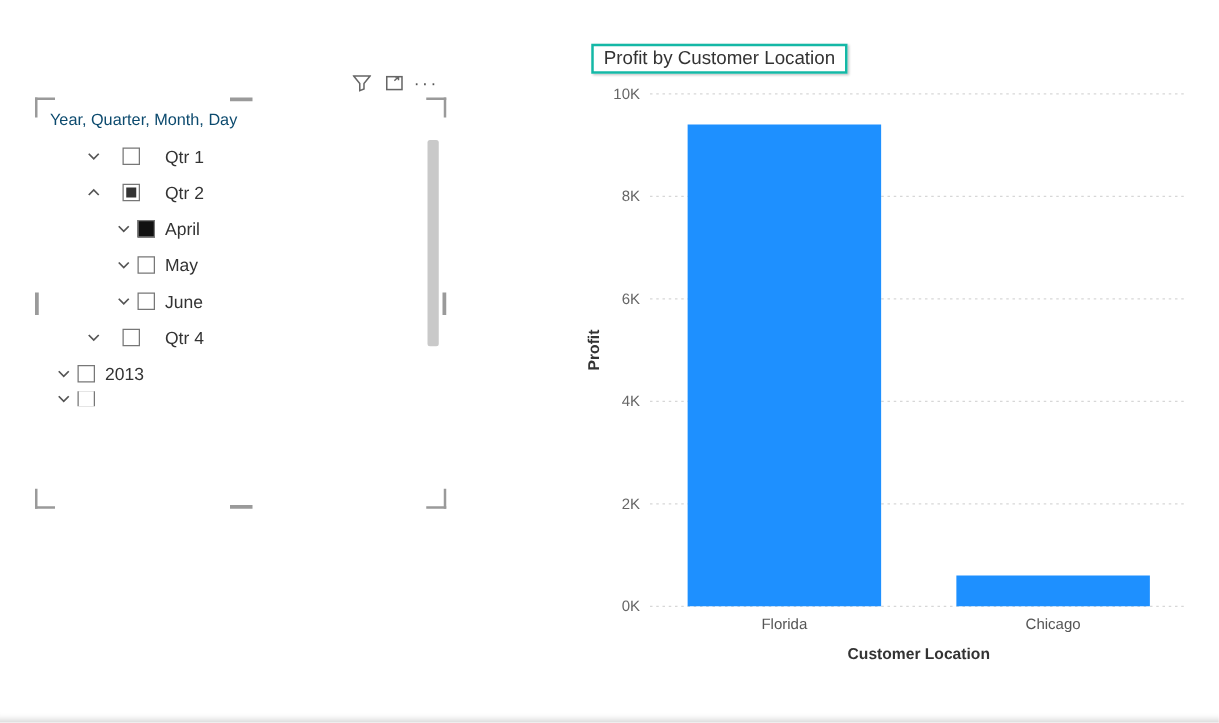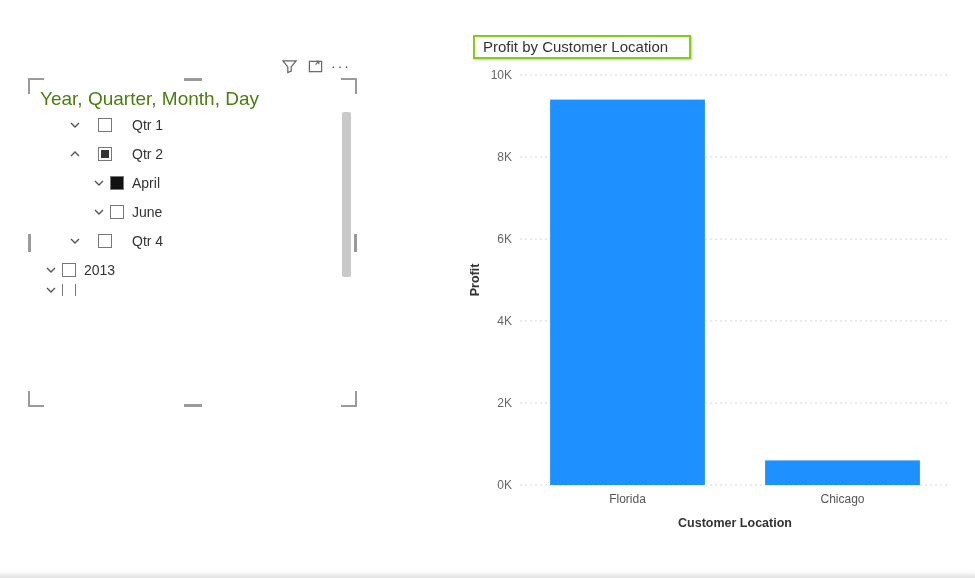--- a/index.html
+++ b/index.html
@@ -60,22 +60,22 @@
     position: absolute;
     background: #9a9a9a;
   }
   .handle.top    { top: -2px; left: 50%; width: 18px; height: 3px; transform: translateX(-50%); }
   .handle.bottom { bottom: -2px; left: 50%; width: 18px; height: 3px; transform: translateX(-50%); }
   .handle.left   { left: -2px; top: 50%; width: 3px; height: 18px; transform: translateY(-50%); }
   .handle.right  { right: -2px; top: 50%; width: 3px; height: 18px; transform: translateY(-50%); }
 
   .slicer-title {
     padding: 8px 10px 4px 10px;
-    font-size: 19px;
-    color: #4d7c0f;
+    font-size: 13px;
+    color: #0c4a6e;
   }
 
   .tree {
     position: absolute;
     top: 30px;
     left: 4px;
     right: 18px;
     bottom: 6px;
     overflow: hidden;
   }
@@ -140,22 +140,22 @@
   .chart-area {
     position: absolute;
     left: 465px;
     top: 35px;
     width: 490px;
     height: 520px;
   }
 
   .chart-title {
     display: inline-block;
-    border: 2px solid #84cc16;
-    padding: 1px 21px 2px 8px;
+    border: 2px solid #14b8a6;
+    padding: 1px 8px 2px 8px;
     font-size: 15px;
     color: #333;
     margin-left: 8px;
     box-shadow: 1px 1px 2px rgba(0,0,0,0.25);
     background: #fff;
   }
 
   .chart-body {
     position: relative;
     margin-top: 6px;
@@ -225,20 +225,29 @@
           <span class="label">Qtr 2</span>
         </div>
         <div class="row indent-2">
           <span class="arrow">
             <svg width="12" height="12" viewBox="0 0 12 12">
               <path d="M2 4 L6 8 L10 4" fill="none" stroke="#555" stroke-width="1.4"></path>
             </svg>
           </span>
           <span class="chk checked"></span>
           <span class="label">April</span>
+        </div>
+        <div class="row indent-2">
+          <span class="arrow">
+            <svg width="12" height="12" viewBox="0 0 12 12">
+              <path d="M2 4 L6 8 L10 4" fill="none" stroke="#555" stroke-width="1.4"></path>
+            </svg>
+          </span>
+          <span class="chk "></span>
+          <span class="label">May</span>
         </div>
         <div class="row indent-2">
           <span class="arrow">
             <svg width="12" height="12" viewBox="0 0 12 12">
               <path d="M2 4 L6 8 L10 4" fill="none" stroke="#555" stroke-width="1.4"></path>
             </svg>
           </span>
           <span class="chk "></span>
           <span class="label">June</span>
         </div>

